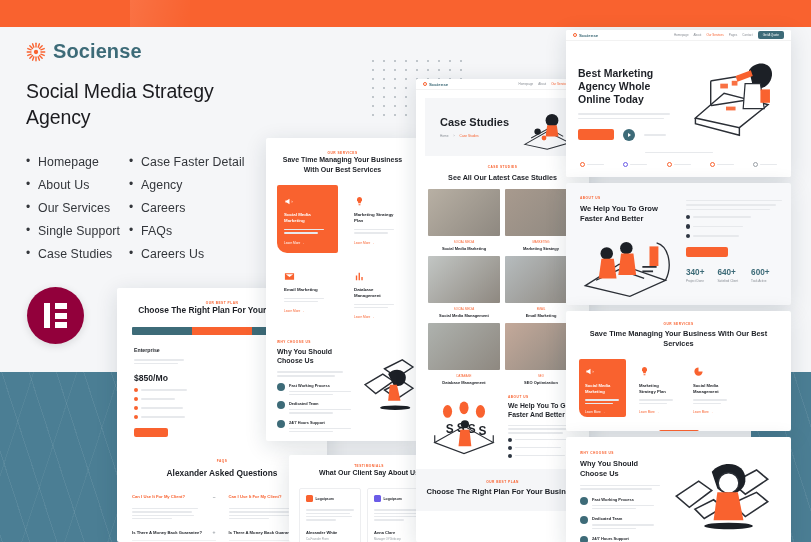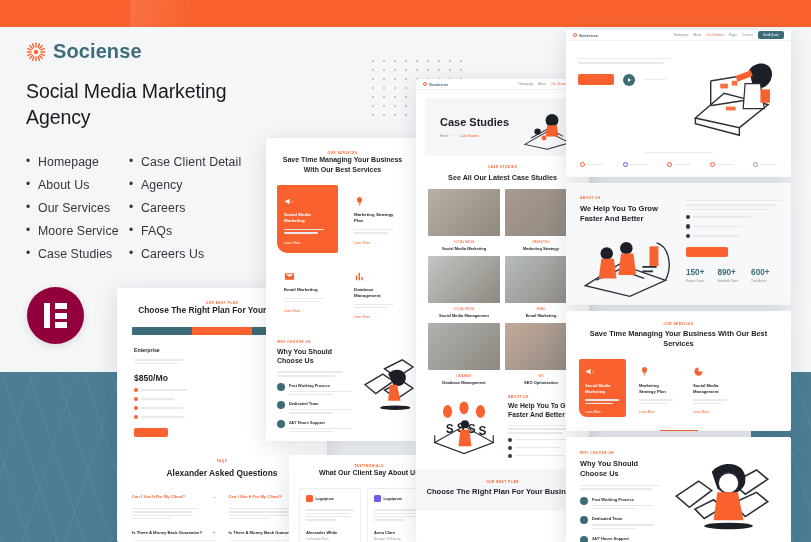--- a/index.html
+++ b/index.html
@@ -295,31 +295,31 @@
             <line x1="2.2" y1="7.9" x2="6.2" y2="9.4"></line>
               <line x1="17.8" y1="14.6" x2="21.8" y2="16.1"></line>
             <line x1="16.1" y1="2.2" x2="14.6" y2="6.2"></line>
               <line x1="9.4" y1="17.8" x2="7.9" y2="21.8"></line>
           </g>
           <circle cx="12" cy="12" r="2.6" fill="#f9622f"></circle>
         </svg>
       </span>
       <span class="brand-name">Sociense</span>
     </div>
-    <div class="info-title">Social Media Marketing Agency</div>
+    <div class="info-title">Social Media Strategy Agency</div>
     <div class="pages">
       <ul id="pagesLeft">
           <li>Homepage</li>
           <li>About Us</li>
           <li>Our Services</li>
-          <li>Moore Service</li>
+          <li>Single Support</li>
           <li>Case Studies</li>
         </ul>
       <ul id="pagesRight">
-          <li>Case Client Detail</li>
+          <li>Case Faster Detail</li>
           <li>Agency</li>
           <li>Careers</li>
           <li>FAQs</li>
           <li>Careers Us</li>
         </ul>
     </div>
   </div>
 
   <div class="elementor-badge">
     <span class="el-logo">
@@ -662,20 +662,21 @@
       <span class="mini-links" id="heroNavLinks">
           <span>Homepage</span>
           <span>About</span>
           <span class="cur">Our Services</span>
           <span>Pages</span>
           <span>Contact</span>
         </span>
       <span class="mini-btn">Get A Quote</span>
     </div>
     <div class="hero-body">
+      <div class="hero-title">Best Marketing Agency Whole Online Today</div>
       <div class="hero-sub">
         <div class="ln sm" style="width:92px"></div>
         <div class="ln sm" style="width:86px;margin-top:3px"></div>
       </div>
       <div class="hero-btns">
         <span class="btn-o"></span>
         <span class="btn-play"></span>
         <span class="btn-play-lbl ln sm"></span>
       </div>
       <svg viewBox="0 0 120 90" width="118" height="86" class="ill-svg illus" style="right:6px;top:14px">
@@ -758,25 +759,25 @@
               <div class="ln sm" style="width: 50px;"></div>
             </div>
             <div class="bullet">
               <span class="bd"></span>
               <div class="ln sm" style="width: 46px;"></div>
             </div>
           </div>
         <div class="cta"></div>
         <div class="stats" id="aboutStats">
             <div class="stat">
-              <div class="n">150+</div>
+              <div class="n">340+</div>
               <div class="c">Project Done</div>
             </div>
             <div class="stat">
-              <div class="n">890+</div>
+              <div class="n">640+</div>
               <div class="c">Satisfied Client</div>
             </div>
             <div class="stat">
               <div class="n">600+</div>
               <div class="c">Task Active</div>
             </div>
           </div>
       </div>
     </div>
   </div>

